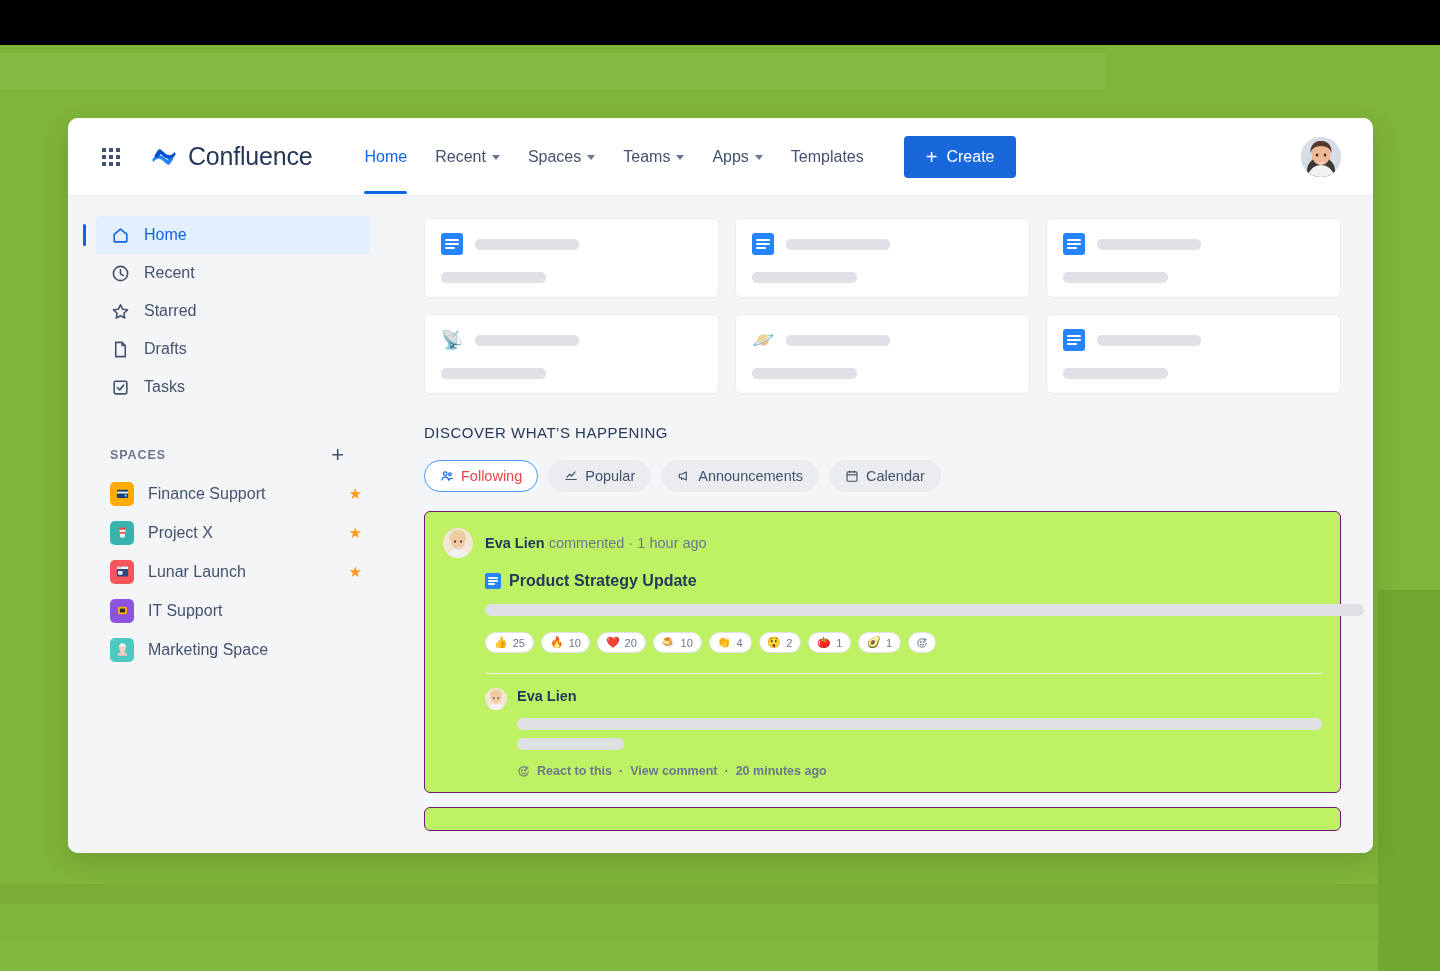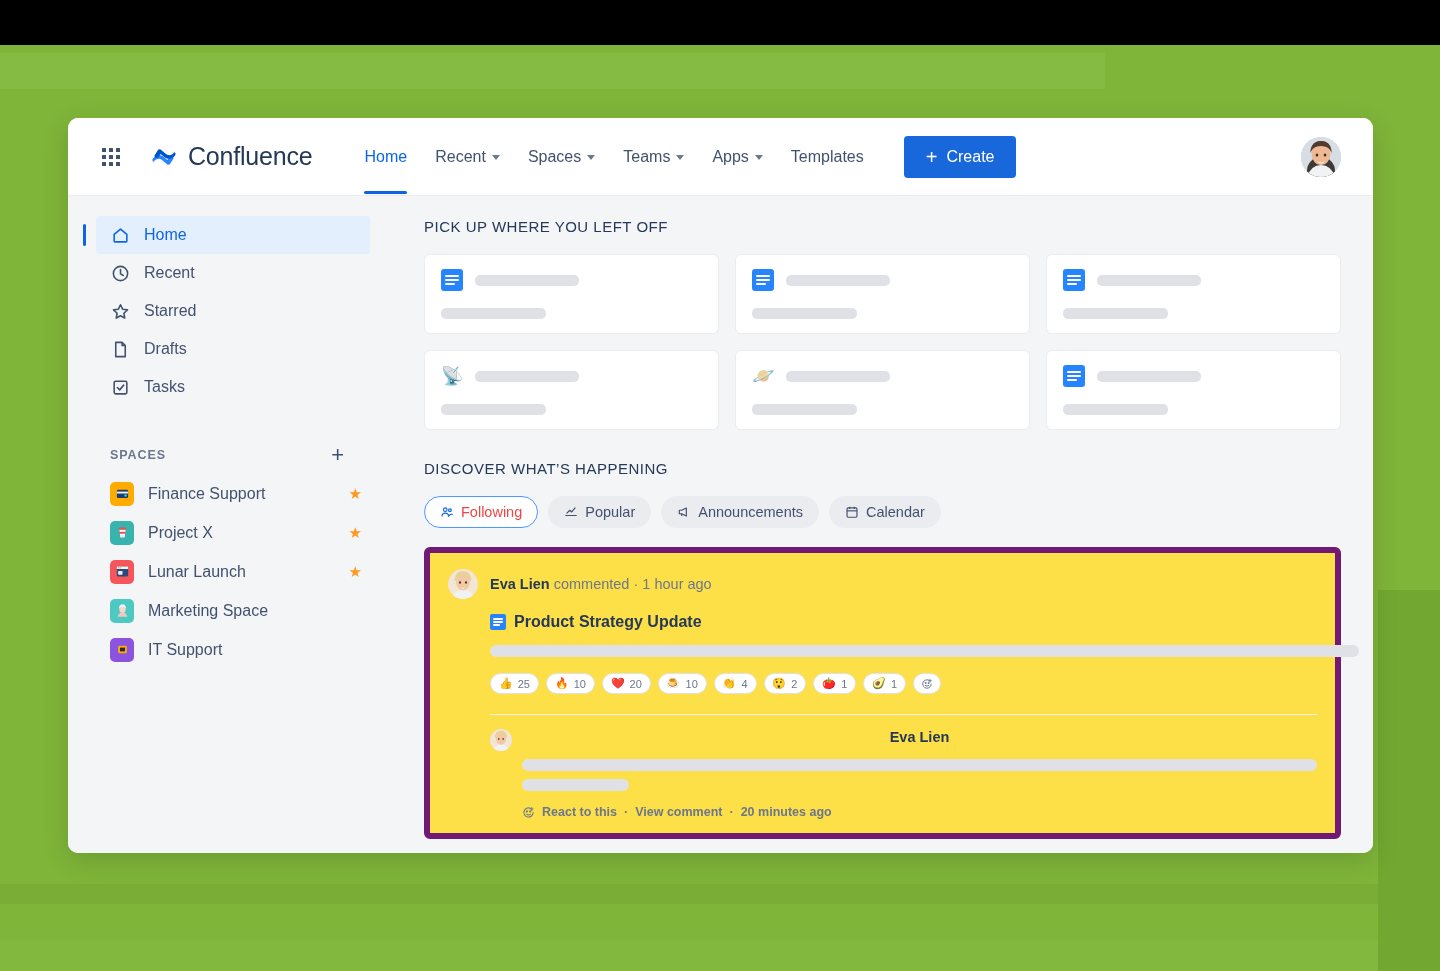--- a/index.html
+++ b/index.html
@@ -169,22 +169,22 @@
     display: flex; align-items: center; gap: 7px;
     height: 32px; padding: 0 15px; border-radius: 18px;
     background: #ebecf0; color: #42526e; font-size: 14.5px; cursor: pointer;
     border: 1px solid transparent; white-space: nowrap;
   }
   .tab.active { background: #fff; color: #ef4444; border-color: #4c9aff; }
 
   
   .feed { margin-top: 19px; }
   .feed-card {
-    background: #fde047; border: 6px solid #701a75; border-radius: 6px;
-    padding: 16px 18px 14px 18px; margin-bottom: 14px; text-align: center;
+    background: #bef264; border: 1px solid #701a75; border-radius: 6px;
+    padding: 16px 18px 14px 18px; margin-bottom: 14px;
   }
   .feed-head { display: flex; align-items: center; gap: 12px; }
   .av {
     width: 30px; height: 30px; border-radius: 50%; flex: 0 0 30px;
     overflow: hidden; background: #e3c9a8;
   }
   .feed-meta { font-size: 14.5px; color: #6b778c; }
   .feed-meta b { color: #253858; font-weight: 700; }
   .feed-title {
     display: flex; align-items: center; gap: 8px;
@@ -402,44 +402,43 @@
                 <circle cx="9" cy="6" r="1" fill="#ffab00"></circle>
                 <rect x="5" y="11" width="7" height="6" rx="1" fill="#eaf1fb"></rect>
               </svg>
           </span>
           <span class="space-label">Lunar Launch</span>
           <span class="star">★</span>
         </div>
 
 
         <div class="space-item">
+          <span class="space-ico" style="background:#8c52e0">
+            <svg width="15" height="15" viewBox="0 0 24 24">
+                <rect x="5" y="6" width="14" height="12" rx="2" fill="#ffab00"></rect>
+                <rect x="8" y="9" width="8" height="6" fill="#2a2a3a"></rect>
+              </svg>
+          </span>
+          <span class="space-label">IT Support</span>
+        </div>
+
+        <div class="space-item">
           <span class="space-ico" style="background:#4cc9c0">
             <svg width="15" height="15" viewBox="0 0 24 24">
                 <path d="M4 22 q2-7 8-7 t8 7z" fill="#f3c6c0"></path>
                 <ellipse cx="12" cy="10" rx="5" ry="6" fill="#f9d5cc"></ellipse>
                 <path d="M6 9 q1-7 6-7 t6 7 q-2-3-6-3 t-6 3z" fill="#f0f3f7"></path>
               </svg>
           </span>
           <span class="space-label">Marketing Space</span>
         </div>
-
-        <div class="space-item">
-          <span class="space-ico" style="background:#8c52e0">
-            <svg width="15" height="15" viewBox="0 0 24 24">
-                <rect x="5" y="6" width="14" height="12" rx="2" fill="#ffab00"></rect>
-                <rect x="8" y="9" width="8" height="6" fill="#2a2a3a"></rect>
-              </svg>
-          </span>
-          <span class="space-label">IT Support</span>
-        </div>
       </div>
 
       <div class="main">
 
-        <div class="section-title">PICK UP WHERE YOU LEFT OFF</div>
 
         <div class="card-grid">
           <div class="pu-card">
             <div class="pu-row">
               <span class="doc-ico">
                   <span></span>
                   <span></span>
                   <span></span>
                 </span>
               <span class="pu-bar w1"></span>

